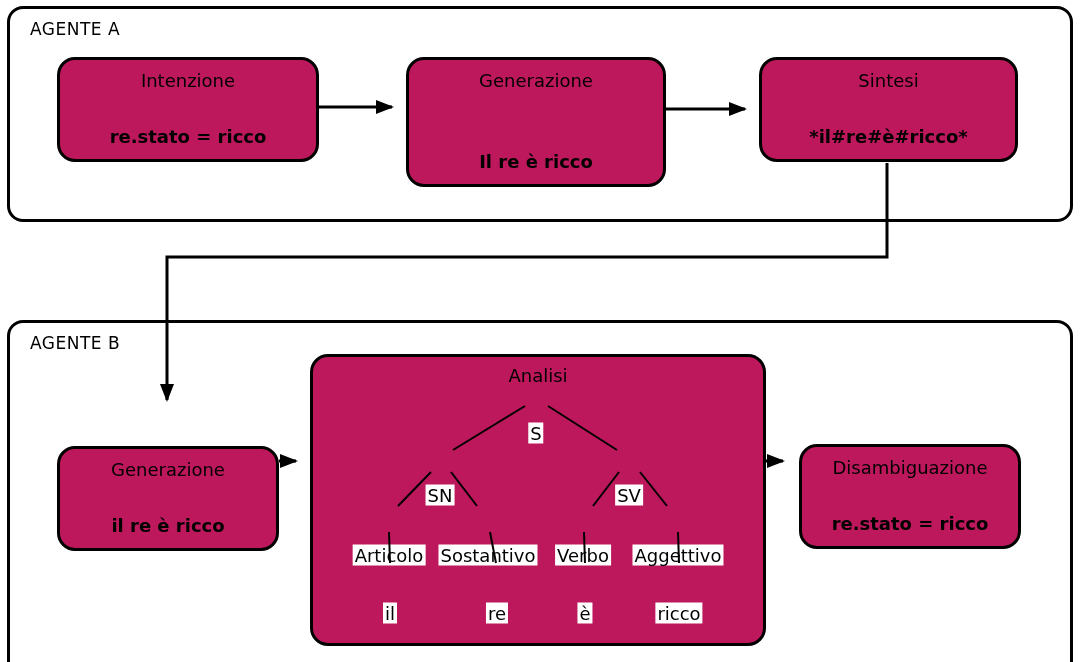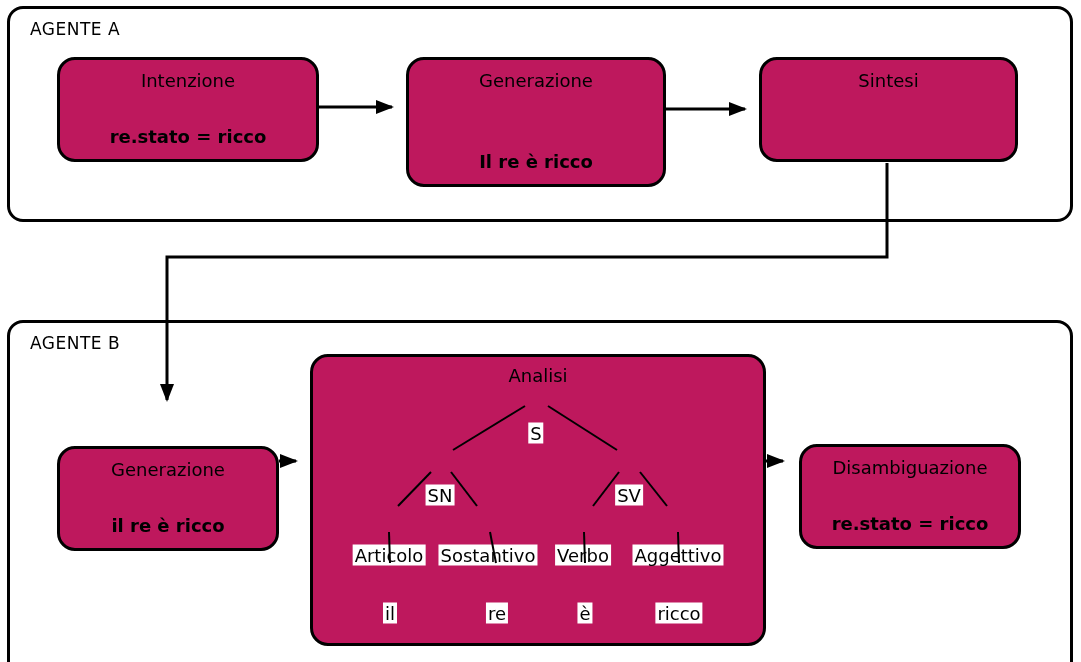--- a/index.html
+++ b/index.html
@@ -77,20 +77,21 @@
       <span class="node-value">re.stato = ricco</span>
     </div>
 
     <div class="node" style="left:396px; top:48px; width:260px; height:130px;">
       <span class="node-title">Generazione</span>
       <span class="node-value">Il re è ricco</span>
     </div>
 
     <div class="node" style="left:749px; top:48px; width:259px; height:105px;gap:23px;">
       <span class="node-title">Sintesi</span>
+      <span class="node-value">*il#re#è#ricco*</span>
     </div>
   </div>
 
   <div class="outer-box" style="left:7px; top:284px; width:1066px; height:362px;margin-top:36px;">
     <span class="outer-label">AGENTE B</span>
 
     <div class="node" style="left:47px; top:123px; width:222px; height:105px;">
       <span class="node-title">Generazione</span>
       <span class="node-value">il re è ricco</span>
     </div>

